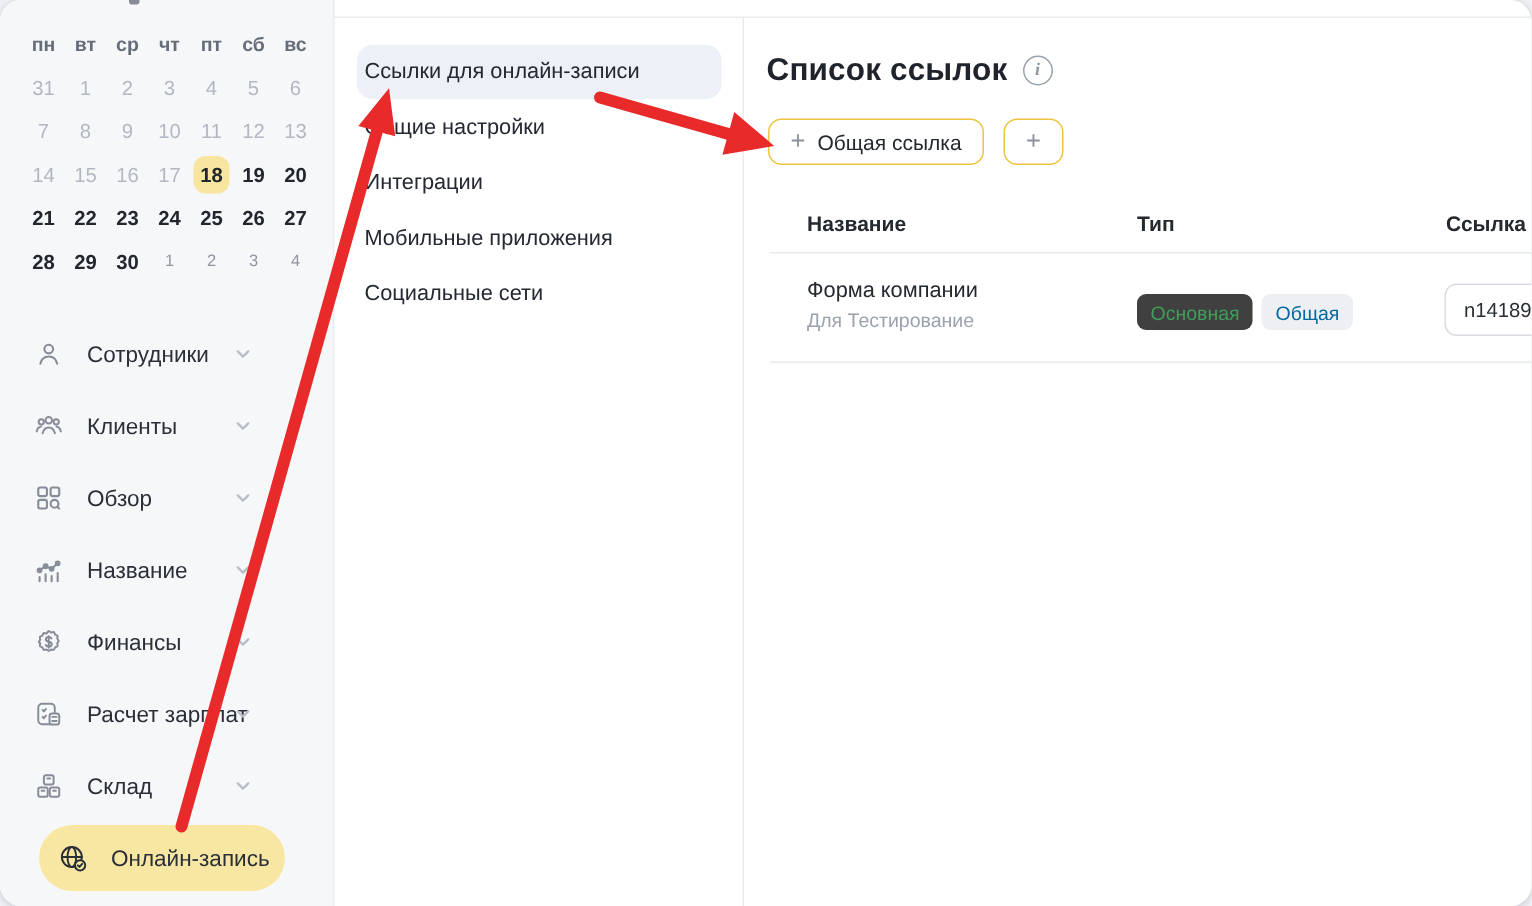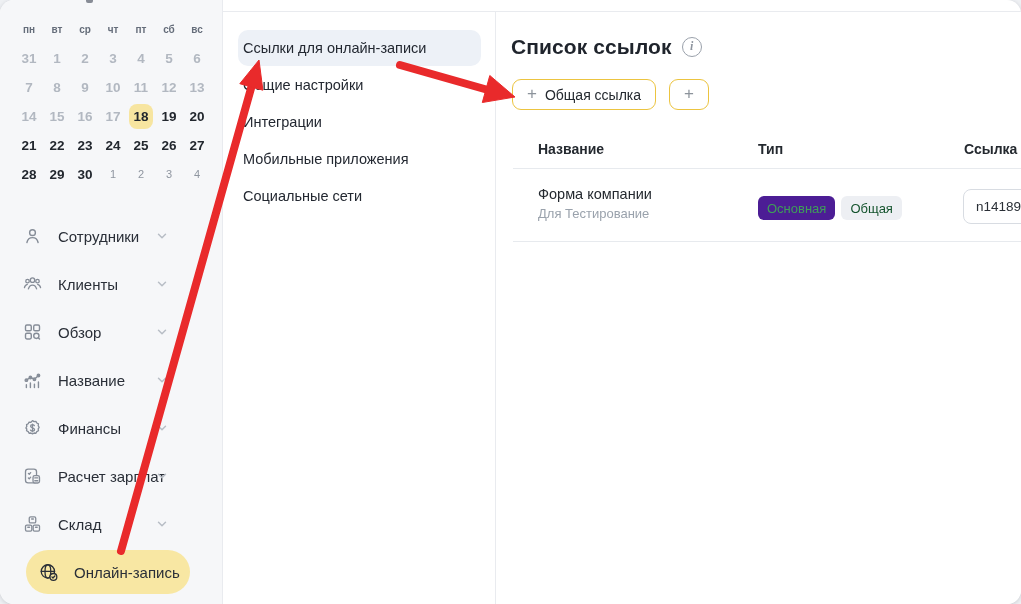--- a/index.html
+++ b/index.html
@@ -7,24 +7,24 @@
   .page { position:absolute; left:0; top:0; width:1021px; height:604px; background:#fff;
           border-radius:14px; overflow:hidden; box-shadow:0 1px 4px rgba(40,45,60,.18); }
 
   
   .sidebar { position:absolute; left:0; top:0; width:223px; height:604px;
              background:#f6f7f9; border-right:1px solid #e9ebef; }
   .top-dash { position:absolute; left:86px; top:0; width:7px; height:3px; background:#878c96; border-radius:0 0 2px 2px; }
 
   .cal { position:absolute; left:15px; top:15px; width:196px; display:grid;
          grid-template-columns:repeat(7,28px); grid-auto-rows:29px; }
-  .cal .wd { color:#656d7a; font-size:10px; font-weight:600; text-align:center; line-height:29px; }
+  .cal .wd { color:#656d7a; font-size:13px; font-weight:600; text-align:center; line-height:29px; }
   .cal .d  { font-size:13.5px; font-weight:600; color:#22272e; text-align:center; line-height:29px;
              border-radius:8px; cursor:pointer; }
-  .cal .d.muted { color:#b2b8c1; font-weight:700; }
+  .cal .d.muted { color:#b2b8c1; font-weight:400; }
   .cal .d.next  { color:#8f96a0; font-weight:500; font-size:11px; }
   .cal .d.today { background:#f7e5a0; margin:2px; line-height:25px; font-weight:700; }
 
   .menu { position:absolute; left:0; top:212px; width:200px; }
   .menu-item { position:relative; height:48px; display:flex; align-items:center; cursor:pointer; }
   .menu-item .mi-ic { position:absolute; left:22px; top:50%; transform:translateY(-50%);
                       width:21px; height:21px; color:#868d98; }
   .menu-item .mi-label { position:absolute; left:58px; font-size:15px; font-weight:500; color:#2a2f38; white-space:nowrap; }
   .menu-item .mi-chev { position:absolute; right:31px; width:14px; height:14px; color:#b8bec6; }
   .menu-item.active { height:48px;margin-left:16px; }
@@ -55,22 +55,22 @@
           font-size:14px; font-weight:500; color:#24292f; font-family:inherit; white-space:nowrap; }
   .ybtn .plus { color:#8c939b; font-size:17px; font-weight:400; margin-top:-2px; }
 
   .th { position:absolute; top:129px; font-size:14px; font-weight:700; color:#24292f; }
   .hline { position:absolute; left:16px; right:0; height:1px; background:#e7eaee; }
   .cell-name { position:absolute; left:41px; top:174px; }
   .cell-name .nm { font-size:14.5px; font-weight:500; color:#24292f; }
   .cell-name .sub { font-size:13px; color:#9aa2ac; margin-top:4px; }
   .badges { position:absolute; left:261px; top:184px; display:flex; gap:6px; }
   .badge { height:24px; display:inline-flex; align-items:center; padding:0 9px; border-radius:6px; font-size:13px; }
-  .badge.primary { background:#4c1d95; color:#3f9e59; }
-  .badge.neutral { background:#edeff3; color:#14532d; }
+  .badge.primary { background:#404040; color:#3f9e59; }
+  .badge.neutral { background:#edeff3; color:#0369a1; }
   .linkbox { position:absolute; left:466px; top:177px; width:80px; height:35px;
              border:1px solid #d8dce2; border-radius:8px; display:flex; align-items:center;
              padding-left:12px; font-size:13.5px; color:#2a2f36; background:#fff; }
 
   .arrows { position:absolute; left:0; top:0; width:1021px; height:604px; pointer-events:none; z-index:10; }
   svg.ic { width:100%; height:100%; display:block; }
 </style>
 </head>
 <body>
 

